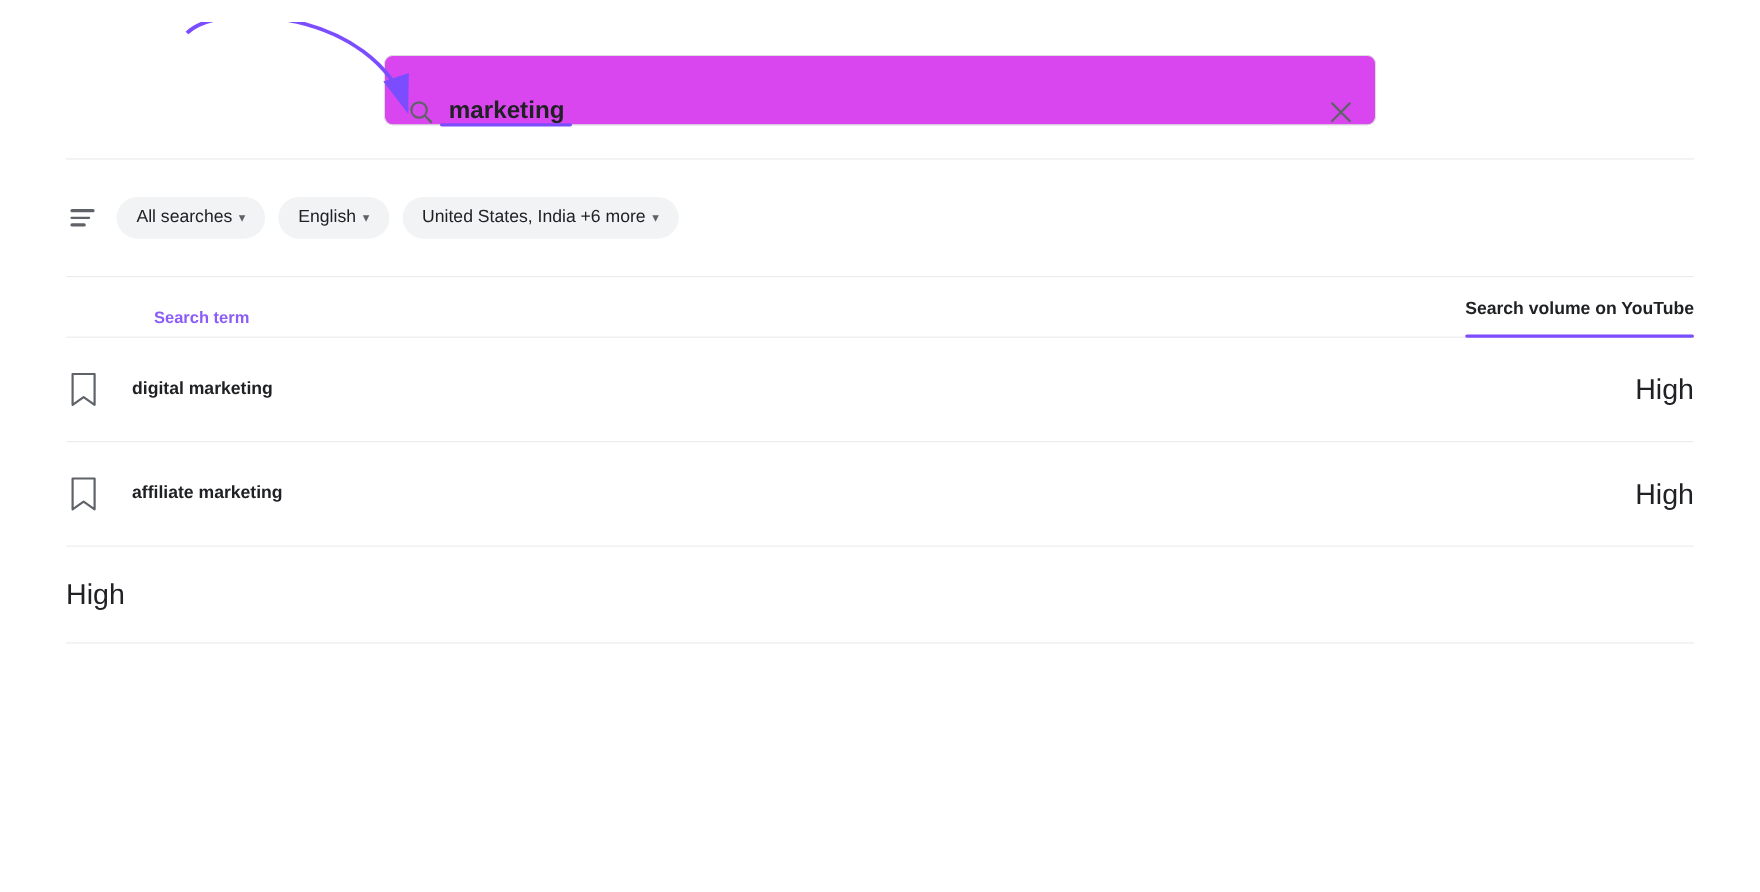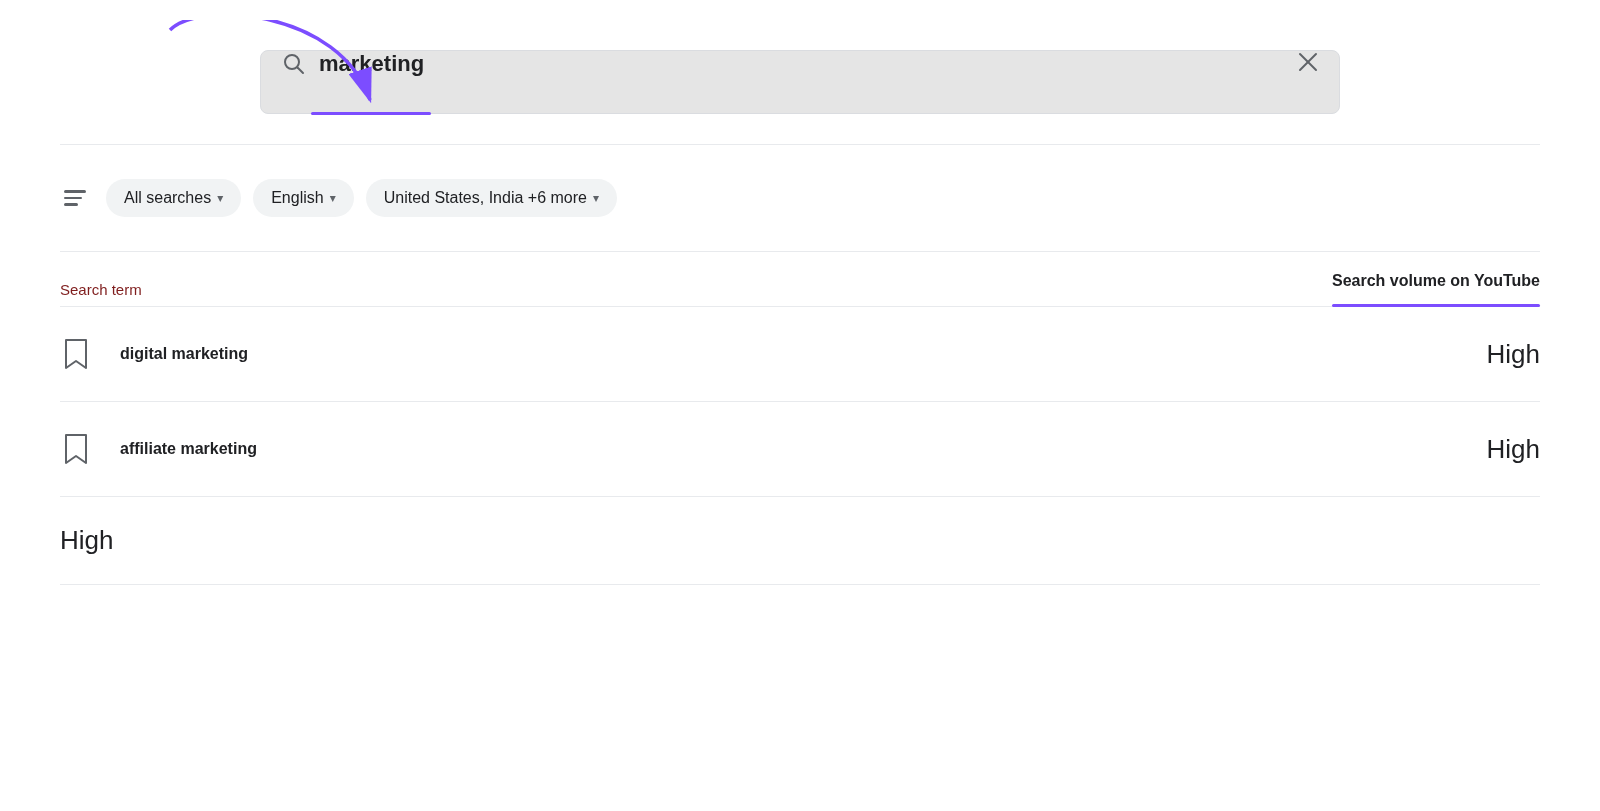--- a/index.html
+++ b/index.html
@@ -20,27 +20,27 @@
     .search-area {
       position: relative;
       margin-bottom: 30px;
       margin-top: 20px;
       display: flex;
       justify-content: center;
     }
 
     .search-box {
       display: flex;
-      align-items: flex-start;
+      align-items: flex-end;
       border: 1.5px solid #dadce0;
       border-radius: 8px;
       padding: 0 20px;
-      width: 1080px;
+      width: 902px;
       height: 64px;
-      background: #e5e5e5;
+      background: #d946ef;
       position: relative;
     }
 
     .search-box-underline {
       position: absolute;
       bottom: -2px;
       left: 50px;
       width: 120px;
       height: 3px;
       background: #7c4dff;
@@ -122,21 +122,23 @@
     .table-header {
       display: flex;
       align-items: flex-end;
       justify-content: space-between;
       padding: 20px 0 8px 0;
       border-bottom: 1px solid #e8eaed;
     }
 
     .col-search-term {
       font-size: 15px;
-      color: #7f1d1d;
+      color: #8b5cf6;
+      margin-left: 80px;
+      font-weight: bold;
     }
 
     .col-volume {
       font-size: 16px;
       font-weight: 600;
       color: #202124;
       text-align: right;
       position: relative;
       padding-bottom: 8px;
     }

